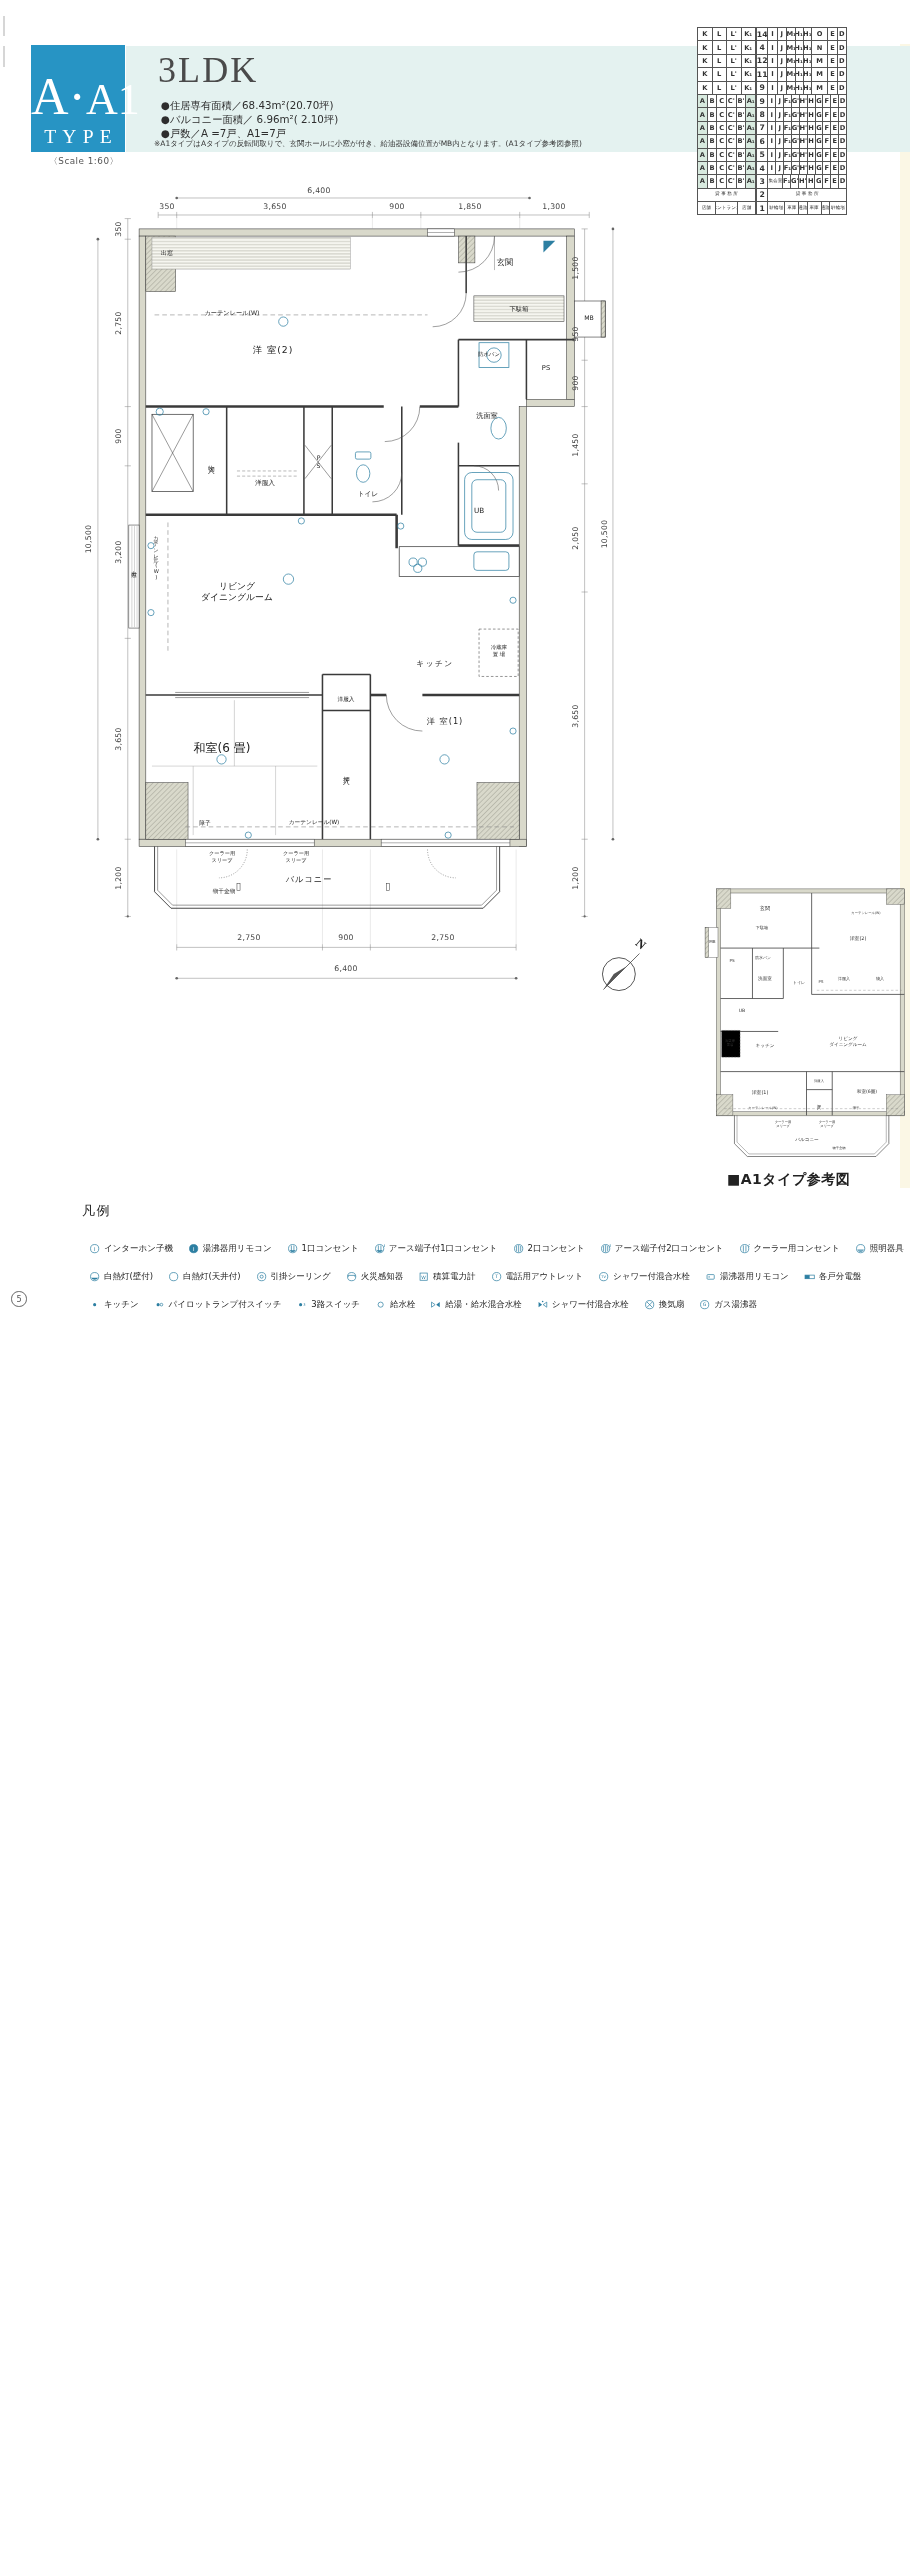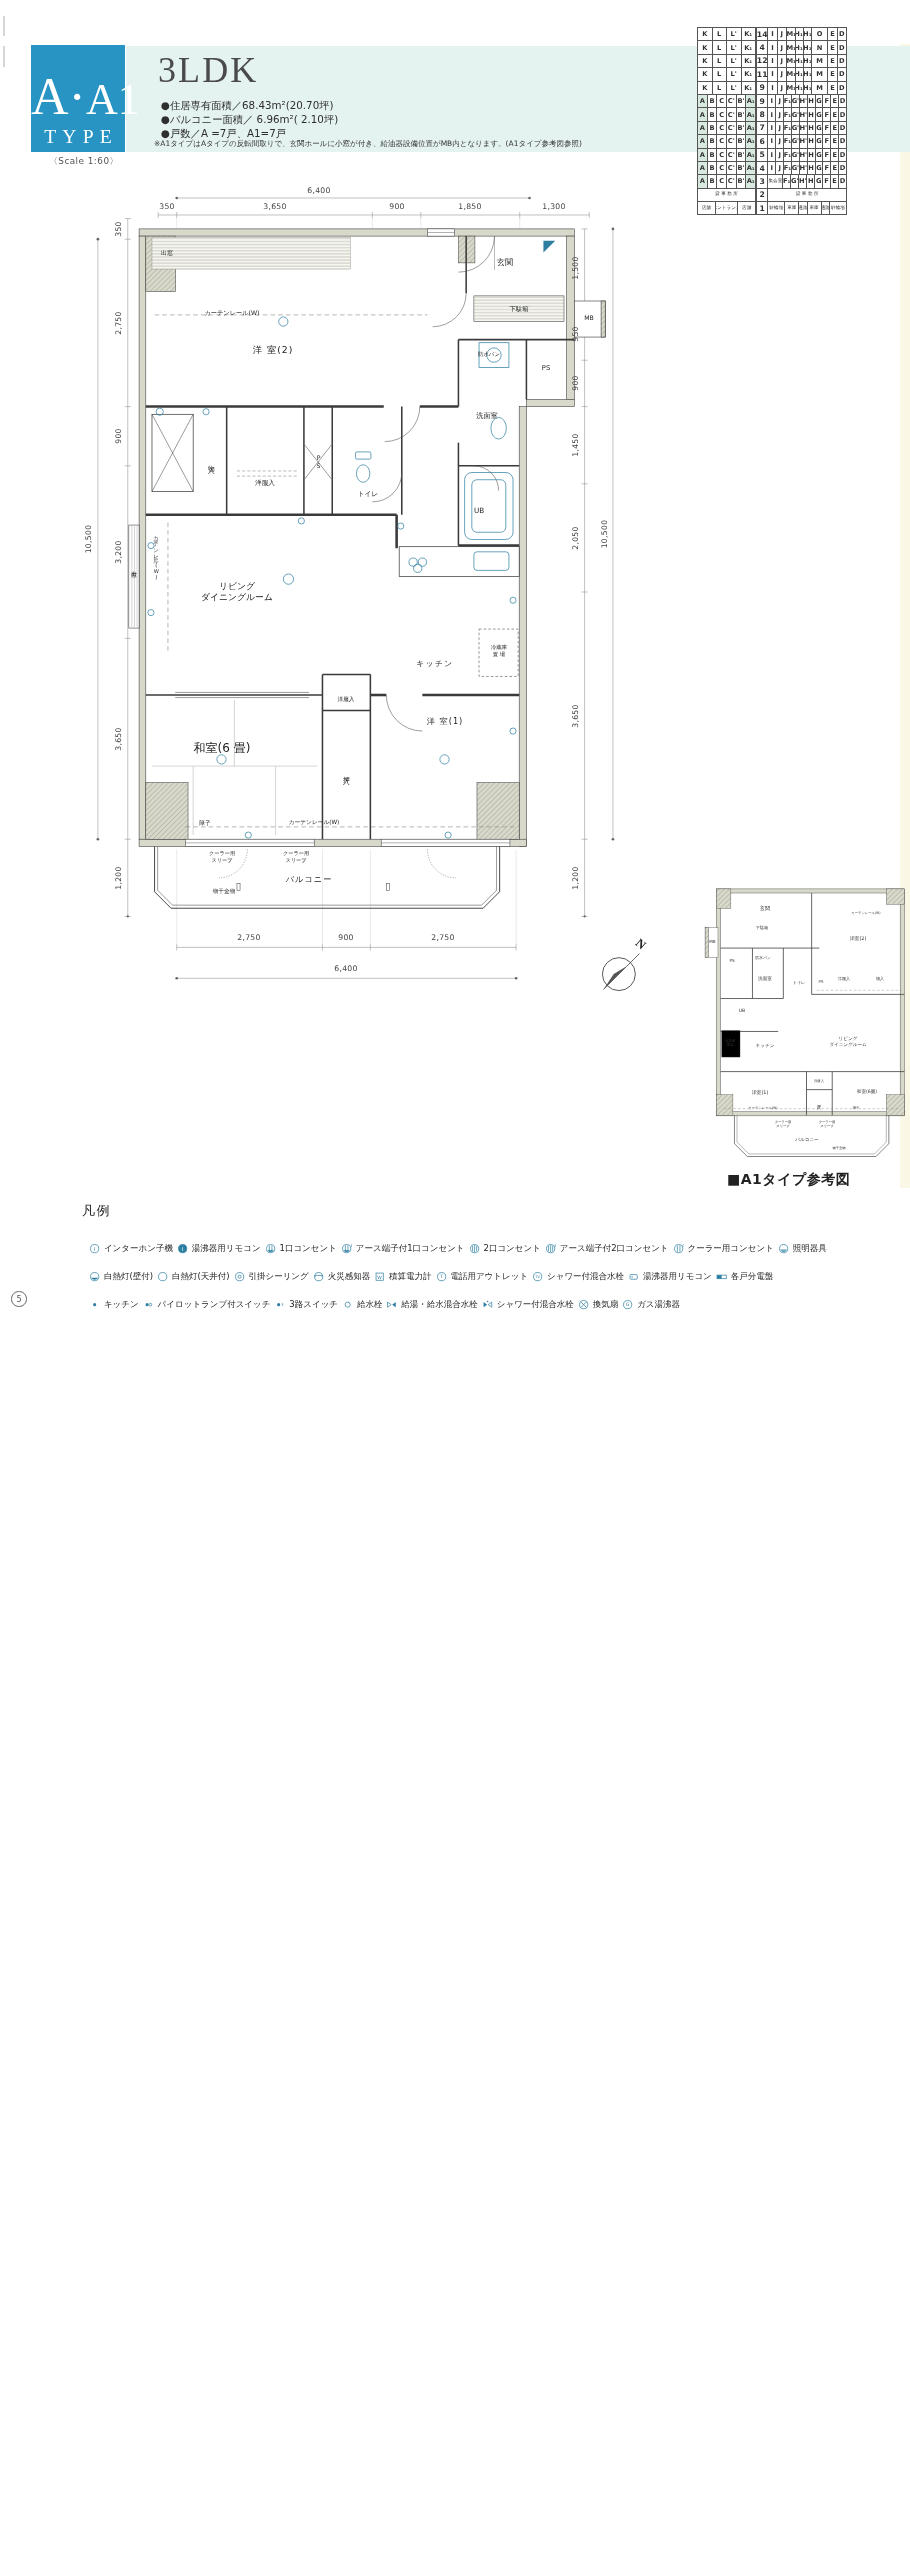--- a/index.html
+++ b/index.html
@@ -50,21 +50,21 @@
   .compass{left:587px;top:934px;width:72px;height:72px;}
   .compass-n{position:absolute;left:49px;top:3.1px;font-size:12.4px;font-weight:bold;
              transform:rotate(40deg);color:#222;font-family:"Liberation Serif","DejaVu Serif",serif;}
   
   .mini{left:701px;top:876px;width:211px;height:319px;}
   .mini .plan-label{color:#333;}
   .mini-caption{position:absolute;left:26px;top:295px;font-size:14px;font-weight:bold;color:#222;letter-spacing:0.5px;}
   
   .legend-title{left:82px;top:1202px;font-size:13px;color:#222;letter-spacing:1.5px;}
   .legend{left:89px;top:1235px;width:742px;}
-  .lg-row{display:flex;align-items:center;gap:4px;height:28px;}
+  .lg-row{display:flex;align-items:center;gap:15px;height:28px;}
   .lg-item{display:flex;align-items:center;gap:3.6px;font-size:8.5px;color:#222;white-space:nowrap;}
   .lg-ic{display:inline-flex;width:11.3px;height:11.3px;align-items:center;justify-content:center;}
   .page-num{left:11.3px;top:1291px;width:15.5px;height:15.5px;border:0.8px solid #666;border-radius:50%;
             display:flex;align-items:center;justify-content:center;font-size:8.2px;color:#555;}
 </style>
 </head>
 <body>
 
 <div class="abs reg-mark" style="top:15.5px;"></div>
 <div class="abs reg-mark" style="top:46px;"></div>

